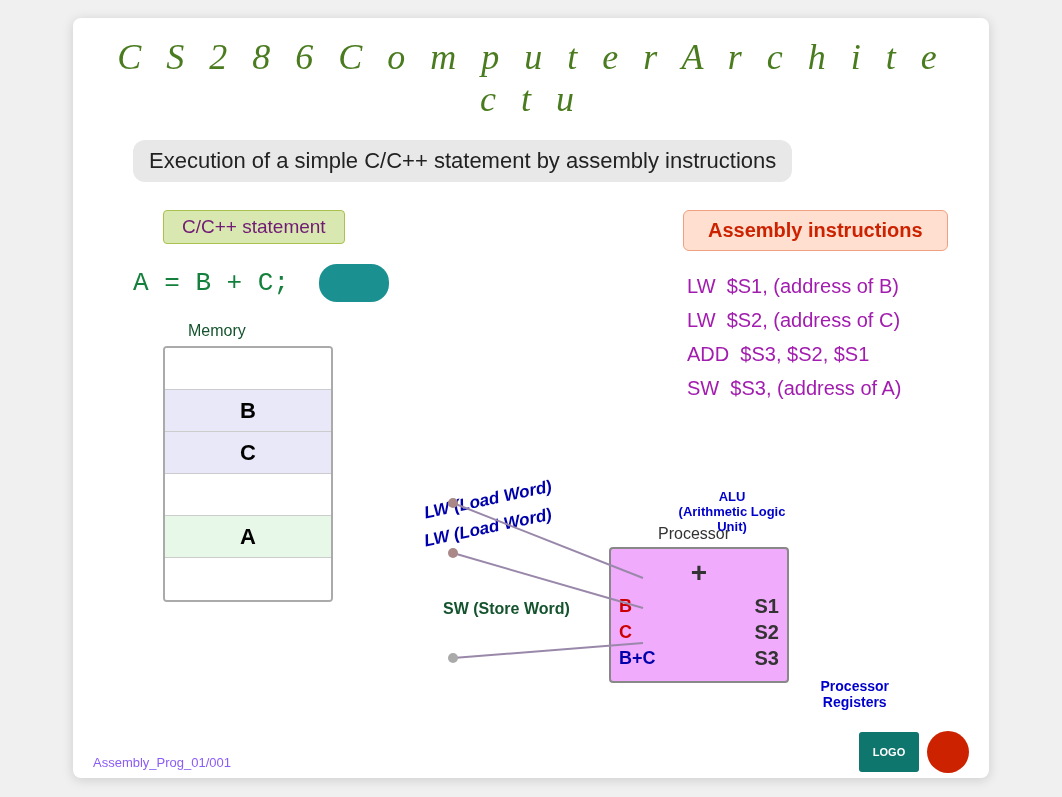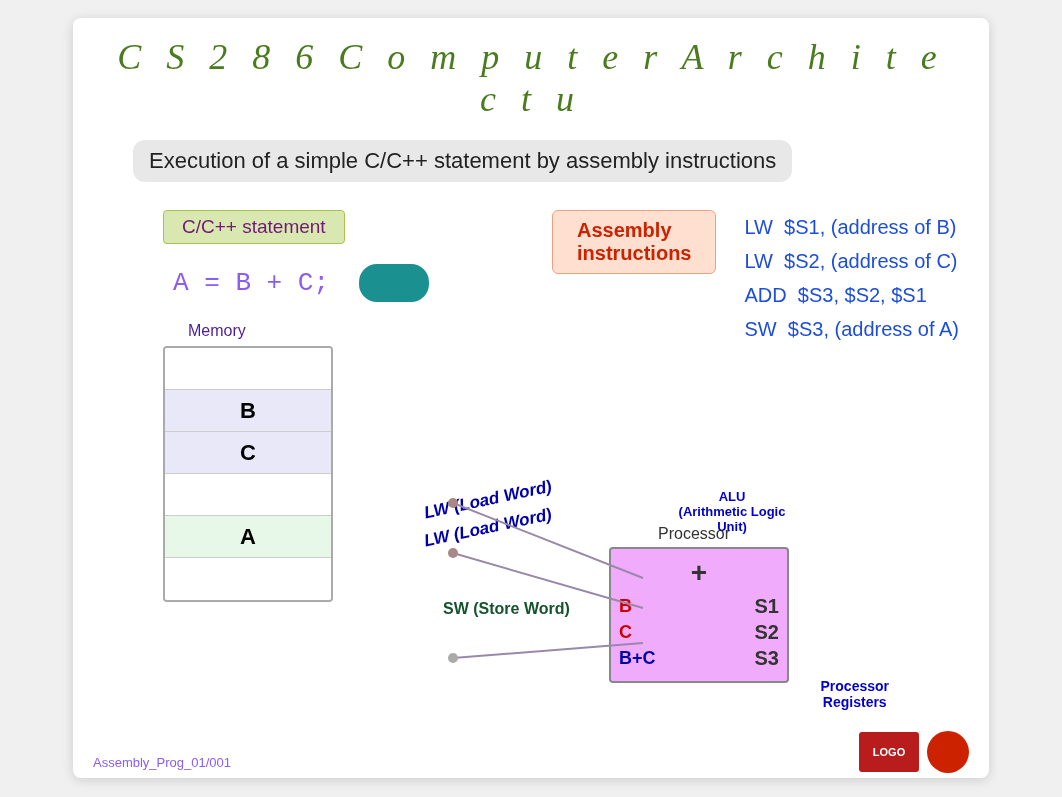--- a/index.html
+++ b/index.html
@@ -69,38 +69,37 @@
     }
     .statement-row {
       display: flex;
       align-items: center;
       margin-left: 30px;
       margin-bottom: 12px;
       gap: 30px;
     }
     .cpp-statement {
       font-size: 26px;
-      color: #8b5cf6;
+      color: #15803d;
       font-family: 'Courier New', monospace;
-      margin-left: 40px;
     }
     .arrow-shape {
       width: 70px;
       height: 38px;
       background: #1a9090;
       border-radius: 18px;
       position: relative;
     }
     .memory-section {
       margin-left: 30px;
       margin-top: 8px;
     }
     .memory-label {
       font-size: 16px;
-      color: #4c1d95;
+      color: #14532d;
       margin-bottom: 6px;
       margin-left: 55px;
     }
     .memory-box {
       width: 170px;
       border: 2px solid #aaa;
       border-radius: 4px;
       overflow: hidden;
       margin-left: 30px;
     }
@@ -123,41 +122,40 @@
     .mem-cell.highlighted-a {
       background: #e8f8e8;
     }
     .mem-cell:last-child {
       border-bottom: none;
     }
     
     .right-panel {
       flex: 1;
       display: flex;
-      flex-direction: row;
-      gap: 20px;
+      flex-direction: column;
     }
     .asm-label {
       background: #ffe0d0;
       border: 1px solid #f0a080;
       color: #cc2200;
       font-size: 20px;
       font-weight: bold;
       padding: 8px 24px;
       border-radius: 6px;
       display: inline-block;
       margin-bottom: 18px;
       align-self: flex-start;
       margin-left: 20px;
     }
     .asm-instructions {
       font-size: 20px;
-      color: #1d4ed8;
+      color: #a21caf;
       line-height: 1.7;
-      margin-left: 8px;
+      margin-left: 24px;
       font-family: Arial, sans-serif;
     }
     .asm-line {
       white-space: nowrap;
     }
     .processor-label {
       font-size: 16px;
       color: #333;
       text-align: center;
       margin-bottom: 4px;
@@ -219,21 +217,21 @@
       position: absolute;
       bottom: 5px;
       right: 20px;
       display: flex;
       align-items: center;
       gap: 8px;
     }
     .logo-box {
       width: 60px;
       height: 40px;
-      background: #b91c1c;
+      background: #0f766e;
       border-radius: 3px;
       display: flex;
       align-items: center;
       justify-content: center;
       color: white;
       font-size: 11px;
       font-weight: bold;
     }
     .logo-circle {
       width: 42px;

